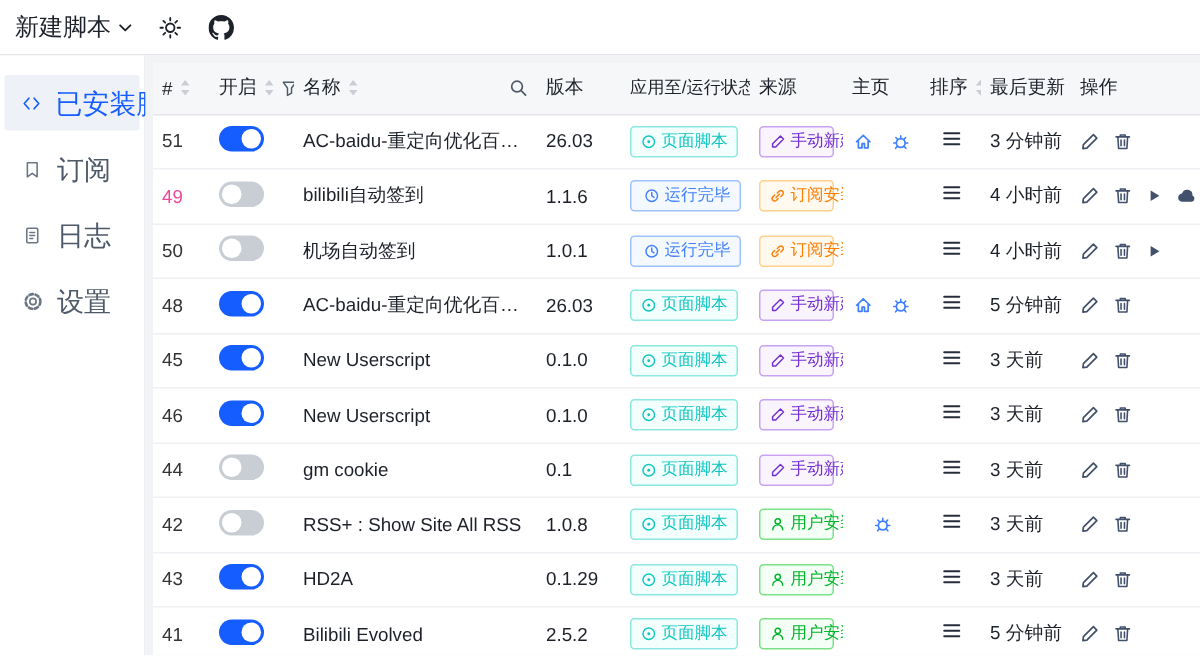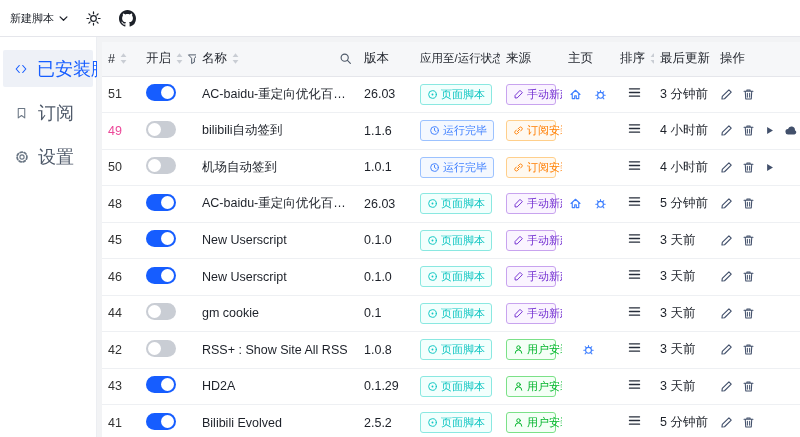--- a/index.html
+++ b/index.html
@@ -6,21 +6,21 @@
   html,body { width:800px; height:437px; overflow:hidden; background:#fff;
     font-family:"Liberation Sans","DejaVu Sans",sans-serif; color:#1d2129; }
 
   
   .topbar { height:37px; display:flex; align-items:center; justify-content:space-between;
     padding:0 14px 0 10px; border-bottom:1px solid #e5e6eb; background:#fff; }
   .logo-wrap { display:flex; align-items:center; gap:4px; }
   .logo-wrap svg { display:block; }
   .app-title { font-size:16px; font-weight:700; color:#111; letter-spacing:.2px; }
   .topbar-right { display:flex; align-items:center; gap:16px; }
-  .new-script { display:flex; align-items:center; gap:5px; font-size:11px; color:#1d2129; cursor:pointer; }
+  .new-script { display:flex; align-items:center; gap:5px; font-size:16px; color:#1d2129; cursor:pointer; }
   .tb-icon { display:inline-flex; width:18px; height:18px; align-items:center; justify-content:center; cursor:pointer; }
   .tb-icon svg { display:block; }
 
   
   .layout { display:flex; height:400px; }
   .sidebar { width:97px; background:#fff; border-right:1px solid #eceef2; padding-top:6px; flex:none; }
   .side-item { display:flex; align-items:center; gap:9px; height:37px; margin:7px 3px 3px 3px;
     padding-left:11px; border-radius:2px; font-size:18px; color:#4e5969; cursor:pointer; white-space:nowrap; }
   .side-item .s-ico { display:inline-flex; width:15px; justify-content:center; color:#6b7785; }
   .side-item.active { background:#eef1f7; color:#165dff; }
@@ -105,20 +105,29 @@
         </span>
         <span>已安装脚本</span>
       </div>
       <div class="side-item">
         <span class="s-ico">
           <svg width="13" height="14" viewBox="0 0 16 16">
             <path d="M4 2.5h8V14l-4-2.9L4 14z" stroke="currentColor" fill="none" stroke-linecap="round" stroke-linejoin="round" stroke-width="1.3"></path>
           </svg>
         </span>
         <span>订阅</span>
+      </div>
+      <div class="side-item">
+        <span class="s-ico">
+          <svg width="13" height="14" viewBox="0 0 16 16">
+            <rect x="3.5" y="2" width="9" height="12" rx="1" stroke="currentColor" fill="none" stroke-linecap="round" stroke-linejoin="round" stroke-width="1.3"></rect>
+            <path d="M6 5.5h4M6 8h4M6 10.5h2.5" stroke="currentColor" fill="none" stroke-linecap="round" stroke-linejoin="round" stroke-width="1.2"></path>
+          </svg>
+        </span>
+        <span>日志</span>
       </div>
       <div class="side-item">
         <span class="s-ico">
           <svg width="14" height="14" viewBox="0 0 16 16">
             <circle cx="8" cy="8" r="5.6" stroke="currentColor" fill="none" stroke-linecap="round" stroke-linejoin="round" stroke-width="2" stroke-dasharray="2.6 2.1"></circle>
             <circle cx="8" cy="8" r="2.4" stroke="currentColor" fill="none" stroke-linecap="round" stroke-linejoin="round" stroke-width="1.3"></circle>
           </svg>
         </span>
         <span>设置</span>
       </div>

